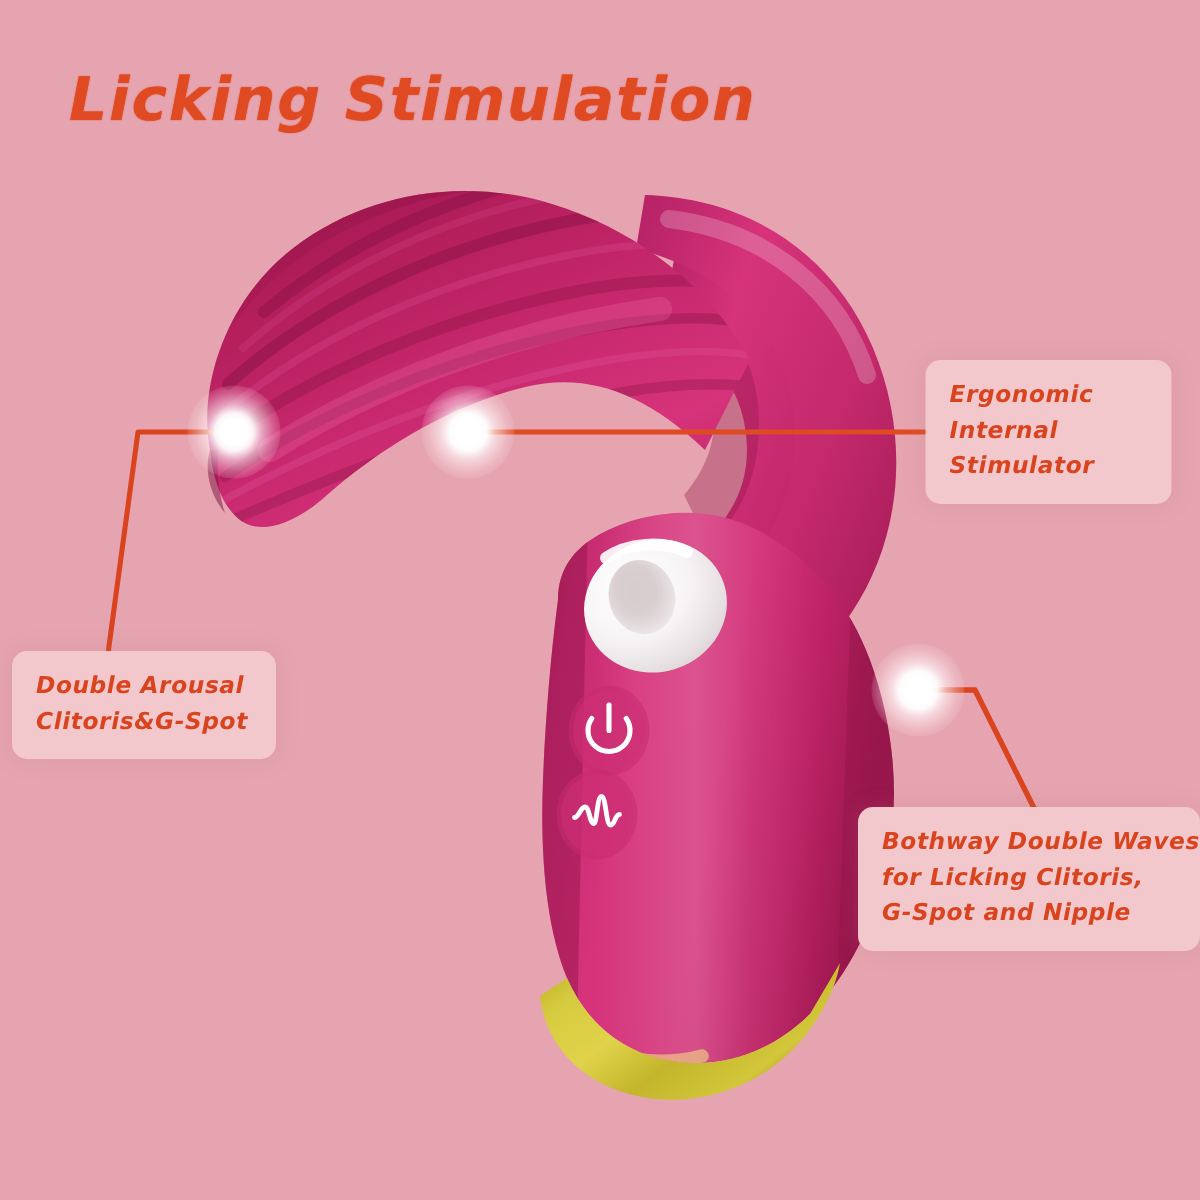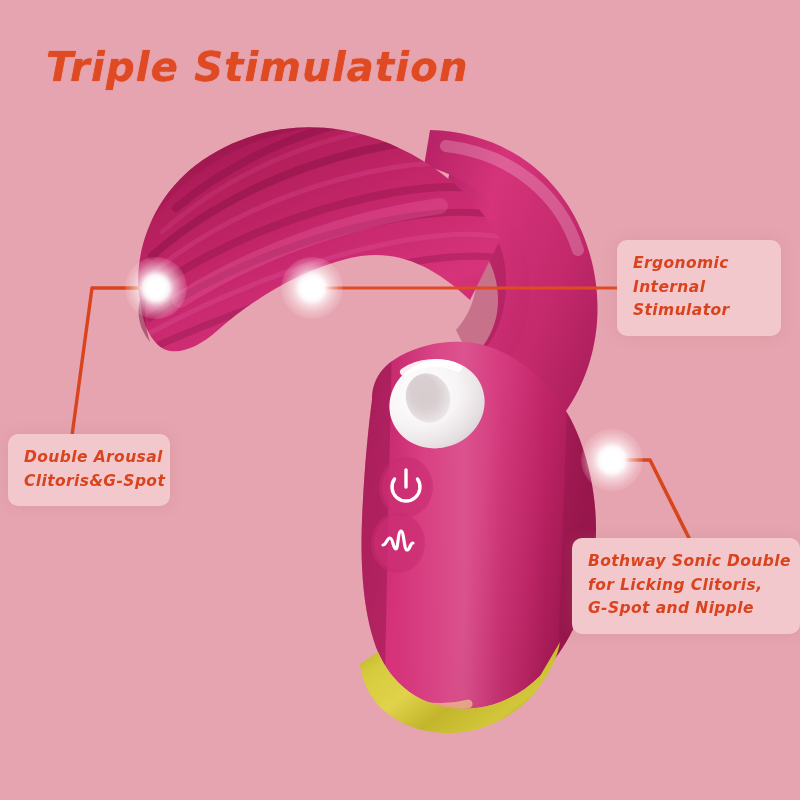--- a/index.html
+++ b/index.html
@@ -40,21 +40,21 @@
     font-size:15.5px;
     font-weight:700;
     font-style:italic;
     line-height:1.52;
     color:#d9441f;
     letter-spacing:0.4px;
     white-space:pre;
     box-shadow:0 0 14px rgba(190,120,130,0.22);
   }
   #callout-ergonomic { left:617px; top:240px; width:164px; }
-  #callout-double    { left:8px;   top:434px; width:162px; }
+  #callout-double    { left:8px;   top:434px; width:176px; }
   #callout-bothway   { left:572px; top:538px; width:228px; }
 
   
   #lines {
     position:absolute;
     left:0; top:0;
     width:800px; height:800px;
     pointer-events:none;
   }
 
@@ -305,26 +305,26 @@
 
     <path d="M312 288 L 617 288" stroke="#e04a22" stroke-width="3.2" fill="none" stroke-linecap="round"></path>
 
     <path d="M612 460 L 650 460 L 690 540" stroke="#d9441f" stroke-width="3.6" fill="none" stroke-linecap="round" stroke-linejoin="round"></path>
   </svg>
 
   <div class="glow" id="glow-a"></div>
   <div class="glow" id="glow-b"></div>
   <div class="glow" id="glow-c"></div>
 
-  <div id="title">Triple Stimulation</div>
+  <div id="title">Licking Stimulation</div>
 
   <div class="callout" id="callout-ergonomic">Ergonomic
 Internal
 Stimulator</div>
 
   <div class="callout" id="callout-double">Double Arousal
 Clitoris&amp;G-Spot</div>
 
-  <div class="callout" id="callout-bothway">Bothway Sonic Double
+  <div class="callout" id="callout-bothway">Bothway Double Waves
 for Licking Clitoris,
 G-Spot and Nipple</div>
 
 </div>
 
 </body></html>

